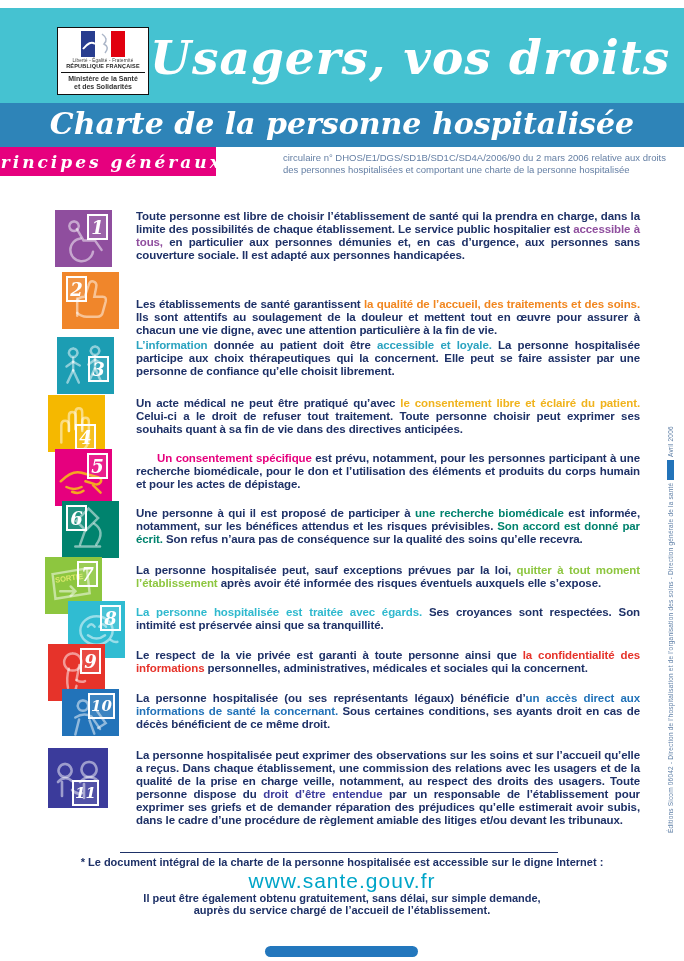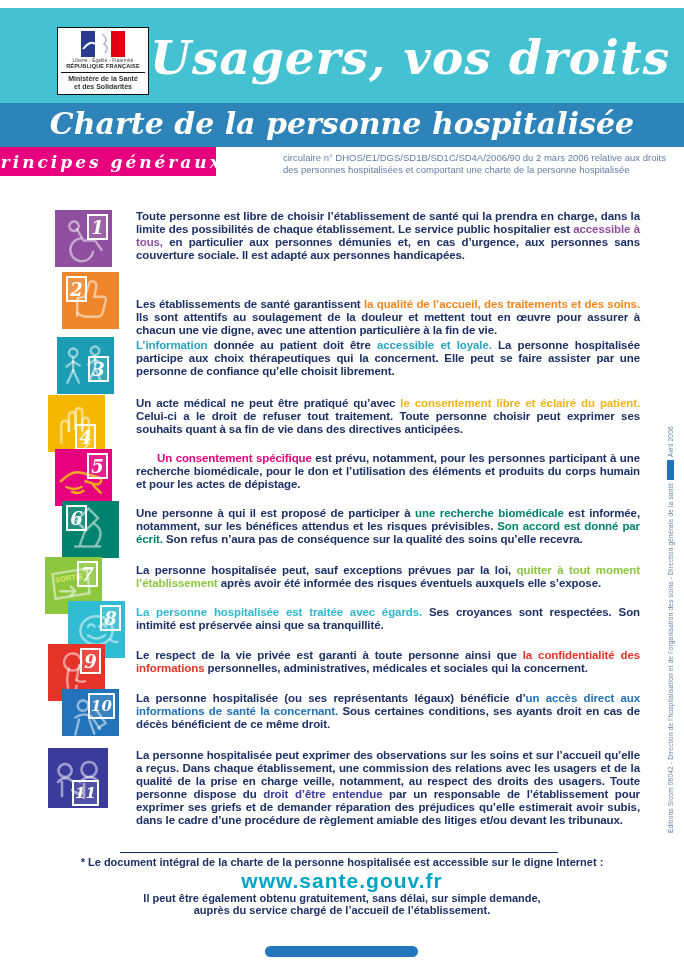--- a/index.html
+++ b/index.html
@@ -37,21 +37,21 @@
            justify-content:center;font-family:"DejaVu Serif",serif;font-style:italic;
            font-weight:bold;}
   .p-text{position:absolute;left:136px;width:504px;margin:0;color:#1E3167;font-weight:bold;
           font-size:11.5px;line-height:13px;text-align:justify;letter-spacing:-0.1px;}
   .p-text .accent{font-weight:bold;}
   
   .foot-rule{position:absolute;left:120px;top:852px;width:438px;border-top:1.5px solid #1E3167;}
   .foot-note{position:absolute;left:0;top:856px;width:684px;text-align:center;color:#1E3167;
              font-weight:bold;font-size:11px;}
   .foot-url{position:absolute;left:0;top:869px;width:684px;text-align:center;color:#00A5C8;
-            font-weight:bold;font-size:21px;letter-spacing:1px;text-decoration:none;}
+            font-weight:normal;font-size:21px;letter-spacing:1px;text-decoration:none;}
   .foot-line{position:absolute;left:0;width:684px;text-align:center;color:#1E3167;
              font-weight:600;font-size:11px;}
   
   .side-credit{position:absolute;right:10px;top:398px;height:435px;writing-mode:vertical-rl;
                transform:rotate(180deg);font-size:6.5px;color:#5E7FA6;letter-spacing:.2px;
                display:flex;align-items:center;}
   .credit-badge{display:inline-block;background:#2273B9;width:7px;height:20px;margin:3px 0;}
   
   .bottom-bar{position:absolute;left:265px;top:946px;width:153px;height:11px;border-radius:6px;}
 </style>

